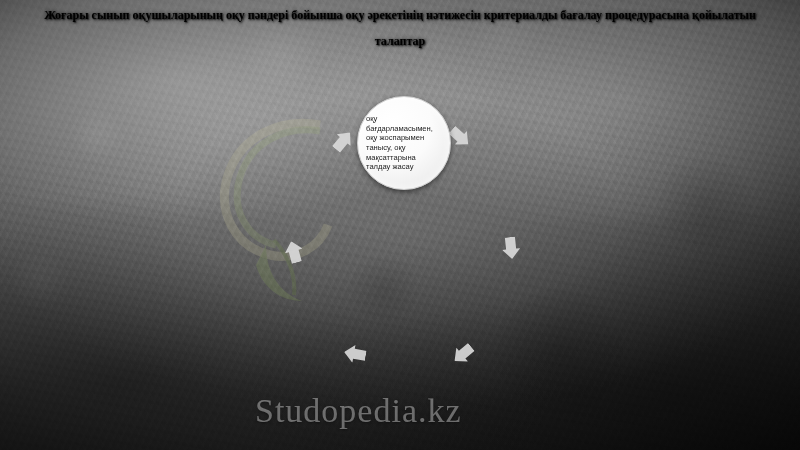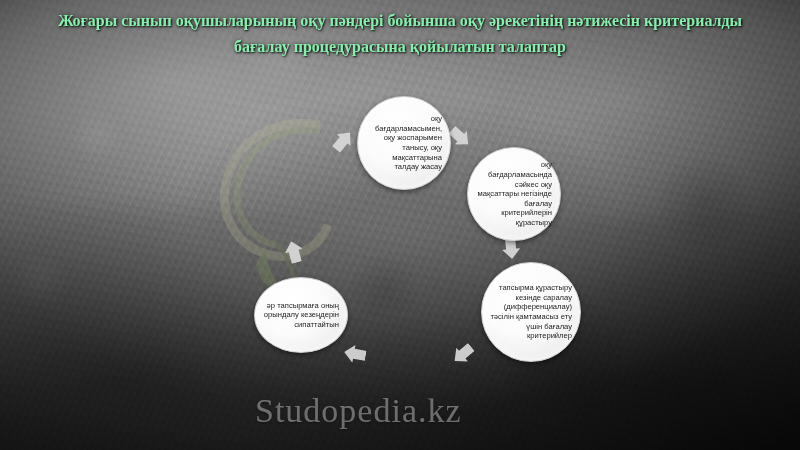--- a/index.html
+++ b/index.html
@@ -76,42 +76,42 @@
     text-shadow: 0 1px 2px rgba(0,0,0,0.35);
     font-family: "Liberation Serif", serif;
     white-space: nowrap;
     pointer-events: none;
   }
 
   
   .title {
     position: absolute;
     left: 40px;
-    top: 8px;
+    top: 2px;
     width: 720px;
     text-align: center;
-    color: #86efac;
-    font-size: 16px;
+    color: #000000;
+    font-size: 12px;
     line-height: 26px;
     font-weight: bold;
     font-family: "Liberation Serif", serif;
     text-shadow: 1px 1px 2px rgba(0,0,0,0.85), 0 0 4px rgba(0,0,0,0.6);
   }
 
   
   .node {
     position: absolute;
     border-radius: 50%;
     background: radial-gradient(circle at 38% 30%, #ffffff 0%, #fbfbfb 45%, #ededed 78%, #dcdcdc 100%);
     border: 1px solid #cfcfcf;
     box-shadow: 0 2px 5px rgba(0,0,0,0.45), inset 0 0 8px rgba(255,255,255,0.9);
     display: flex;
     align-items: center;
     justify-content: center;
-    text-align: right;
+    text-align: left;
     color: #1c1c1c;
     box-sizing: border-box;
   }
   .node span {
     display: block;
     padding: 0 8px;
     font-size: 7.6px;
     line-height: 9.6px;
     font-family: "Liberation Sans", sans-serif;
   }
@@ -164,23 +164,14 @@
   <div class="arrow" id="arrow-0"></div>
   <div class="arrow" id="arrow-1"></div>
   <div class="arrow" id="arrow-2"></div>
   <div class="arrow" id="arrow-3"></div>
   <div class="arrow" id="arrow-4"></div>
   <div class="arrow" id="arrow-5"></div>
 
   <div class="node" id="node-0">
     <span>оқу бағдарламасымен, оқу жоспарымен танысу, оқу мақсаттарына талдау жасау</span>
   </div>
-  <div class="node" id="node-1">
-    <span>оқу бағдарламасында сәйкес оқу мақсаттары негізінде бағалау критерийлерін құрастыру</span>
-  </div>
-  <div class="node" id="node-2">
-    <span>тапсырма құрастыру кезінде саралау (дифференциалау) тәсілін қамтамасыз ету үшін бағалау критерийлер</span>
-  </div>
-  <div class="node" id="node-4">
-    <span>әр тапсырмаға оның орындалу кезеңдерін сипаттайтын</span>
-  </div>
 
 </div>
 
 </body></html>

